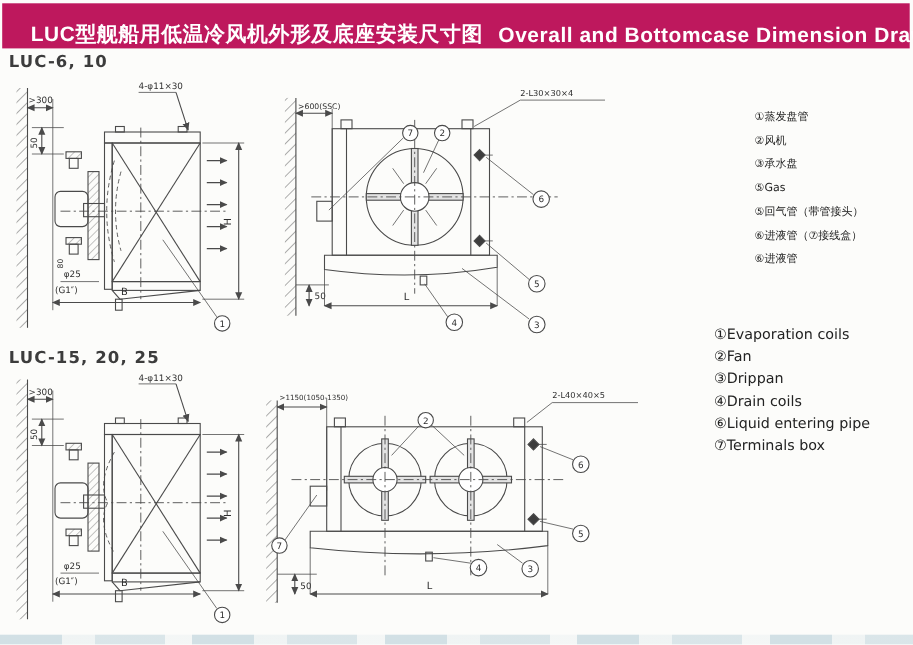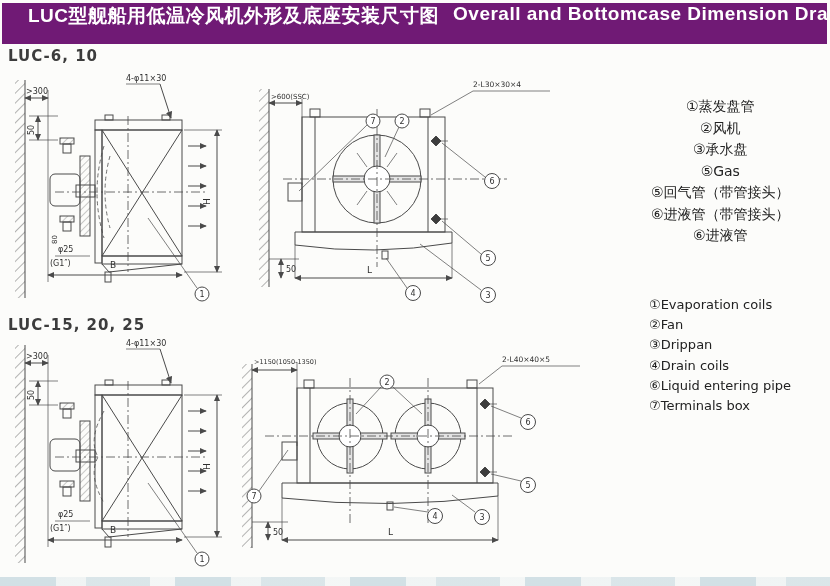--- a/index.html
+++ b/index.html
@@ -2,34 +2,34 @@
 <html><head>
 <meta charset="utf-8">
 <style>
   html,body{margin:0;padding:0;}
   body{
     width:830px;height:586px;position:relative;overflow:hidden;
     background:#fcfcfa;font-family:"DejaVu Sans",sans-serif;color:#2f2f2f;
   }
   .titlebar{
     position:absolute;top:3px;left:2px;right:3px;height:41px;
-    background:#701a75;color:#fff;display:flex;align-items:flex-start;
+    background:#be185d;color:#fff;display:flex;align-items:flex-end;
     padding-left:26px;box-sizing:border-box;
     font-family:"Liberation Sans",sans-serif;font-weight:bold;font-size:19px;
     letter-spacing:.5px;white-space:nowrap;
   }
   .titlebar .en{margin-left:14px;}
   .group-label{
     position:absolute;left:8px;font-size:15px;color:#3c3c3c;
     font-family:"DejaVu Sans",sans-serif;letter-spacing:1px;font-weight:bold;
   }
   .g1{top:47px;}
   .g2{top:316px;}
   .legend{position:absolute;display:flex;flex-direction:column;}
-  .legend-zh{left:651px;top:96px;font-size:14px;color:#222;text-align:center;}
+  .legend-zh{left:686px;top:96px;font-size:10px;color:#222;}
   .legend-zh .li{height:21.5px;line-height:21.5px;white-space:nowrap;}
   .legend-en{left:649px;top:283px;font-size:13px;color:#222;margin-top:12px;}
   .legend-en .li{height:20.2px;line-height:20.2px;white-space:nowrap;}
   svg.dwg{position:absolute;stroke:#4a4a4a;fill:none;stroke-width:1;}
   svg.dwg text{fill:#2f2f2f;stroke:none;font-family:"DejaVu Sans",sans-serif;}
   .cl{stroke-dasharray:9 3 2 3;stroke-width:.8;}
   .dash{stroke-dasharray:4 3;stroke-width:.8;}
   .thin{stroke-width:.7;}
   .footer-strip{
     position:absolute;left:0;right:0;bottom:0;height:9px;
@@ -394,21 +394,21 @@
     <text x="148" y="195" font-size="9">L</text>
   </g>
 </svg>
 
 <div class="legend legend-zh">
   <div class="li">①蒸发盘管</div>
   <div class="li">②风机</div>
   <div class="li">③承水盘</div>
   <div class="li">⑤Gas</div>
   <div class="li">⑤回气管（带管接头）</div>
-  <div class="li">⑥进液管（带管接头）</div>
+  <div class="li">⑥进液管（⑦接线盒）</div>
   <div class="li">⑥进液管</div>
 </div>
 
 <div class="legend legend-en">
   <div class="li">①Evaporation coils</div>
   <div class="li">②Fan</div>
   <div class="li">③Drippan</div>
   <div class="li">④Drain coils</div>
   <div class="li">⑥Liquid entering pipe</div>
   <div class="li">⑦Terminals box</div>

